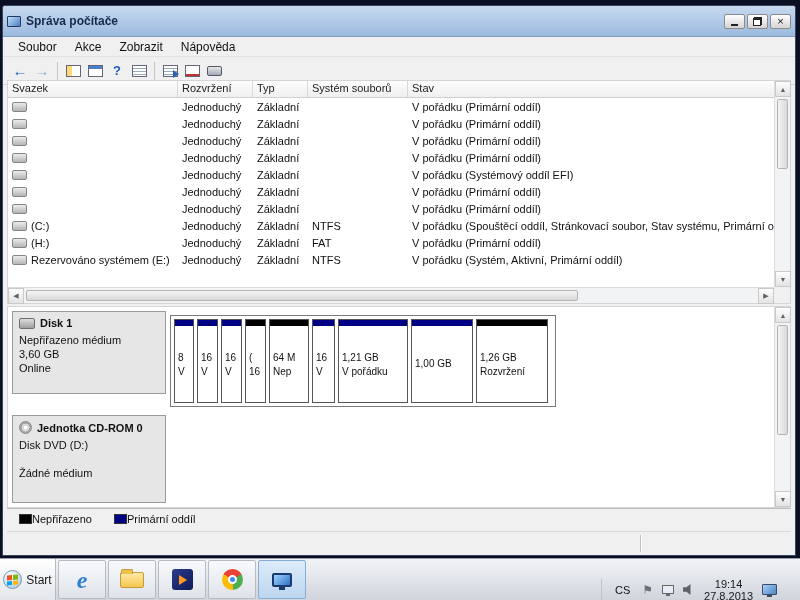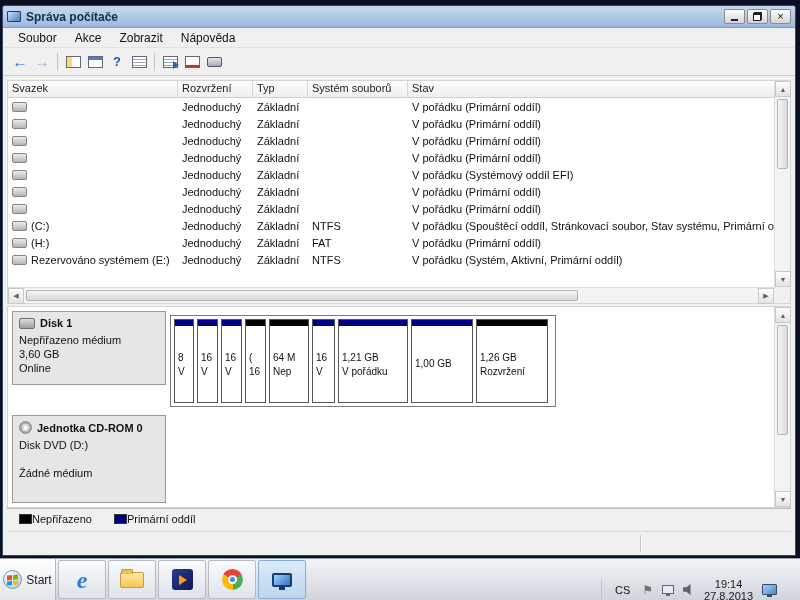--- a/index.html
+++ b/index.html
@@ -5,21 +5,21 @@
   :root{
     --primary-partition:#000084;
     --unallocated:#000000;
   }
   *{box-sizing:border-box;margin:0;padding:0;font-family:"Liberation Sans",sans-serif;}
   body{width:800px;height:600px;position:relative;overflow:hidden;background:#0a0f24;}
 
   
   .window{position:absolute;left:2px;top:5px;width:794px;height:551px;background:#f0f0f0;
     border:1px solid #39455f;border-radius:3px 3px 0 0;}
-  .titlebar{height:22px;display:flex;align-items:center;padding:0 4px;
+  .titlebar{height:31px;display:flex;align-items:center;padding:0 4px;
     background:linear-gradient(180deg,#c7d9ef,#9cbade);border-radius:3px 3px 0 0;
     border-bottom:1px solid #7d9cc0;}
   .title-icon{width:14px;height:11px;border:1px solid #24395c;border-radius:1px;
     background:linear-gradient(135deg,#bfe0ff,#4f7fc0);}
   .title-text{font-size:12px;font-weight:bold;color:#172a49;margin-left:5px;flex:1;}
   .wbtn{width:21px;height:15px;margin-left:2px;display:flex;align-items:center;justify-content:center;
     background:linear-gradient(#ffffff,#d4d4d4);border:1px solid #8b8b8b;border-radius:2px;
     font-size:11px;line-height:1;color:#111;}
   .min-glyph{display:block;width:7px;height:2px;background:#222;margin-top:7px;}
   .restore-g{position:relative;width:9px;height:9px;}
@@ -73,21 +73,21 @@
   .hbtn{position:absolute;top:0;width:16px;height:16px;display:flex;align-items:center;justify-content:center;
     font-size:7px;color:#5a6268;background:linear-gradient(#fdfdfd,#e3e3e3);border:1px solid #c9c9c9;}
   .hbtn.left{left:0;}
   .hbtn.right{right:0;}
   .hthumb{position:absolute;top:2px;height:11px;left:18px;width:72%;border:1px solid #b4b4b4;border-radius:2px;background:linear-gradient(#f4f4f4,#d9d9d9);}
   .corner{position:absolute;right:0;bottom:0;width:16px;height:16px;background:#f0f0f0;}
 
   
   .bottompane{position:absolute;left:4px;right:4px;top:300px;height:202px;background:#fff;border:1px solid #d5d5d5;}
   .diskblock{position:absolute;left:4px;width:154px;background:#e6e6e6;border:1px solid #9a9a9a;padding:5px 6px;}
-  .diskblock.d1{top:4px;height:74px;}
+  .diskblock.d1{top:4px;height:83px;}
   .diskblock.d2{top:108px;height:88px;}
   .dtitle{display:flex;align-items:center;gap:5px;font-size:11px;font-weight:bold;color:#111;margin-bottom:4px;}
   .hd-icon{flex:none;width:16px;height:11px;border:1px solid #6f6f6f;border-radius:2px;background:linear-gradient(#dcdcdc,#9f9f9f);}
   .cd-icon{flex:none;width:13px;height:13px;border-radius:50%;border:1px solid #888;background:radial-gradient(circle,#fff 0 2px,#d8d8d8 2px 4px,#a8a8a8 4px);}
   .dline{font-size:11px;color:#111;line-height:14px;}
   .dline.gap{height:14px;}
 
   .partarea{position:absolute;left:162px;top:8px;width:386px;height:92px;border:1px solid #7a7a7a;background:#fff;padding:3px;display:flex;gap:3px;}
   .part{border:1px solid #555;background:#fff;display:flex;flex-direction:column;overflow:hidden;}
   .part .strip{height:8px;border-bottom:2px solid #fff;background:#888;}

